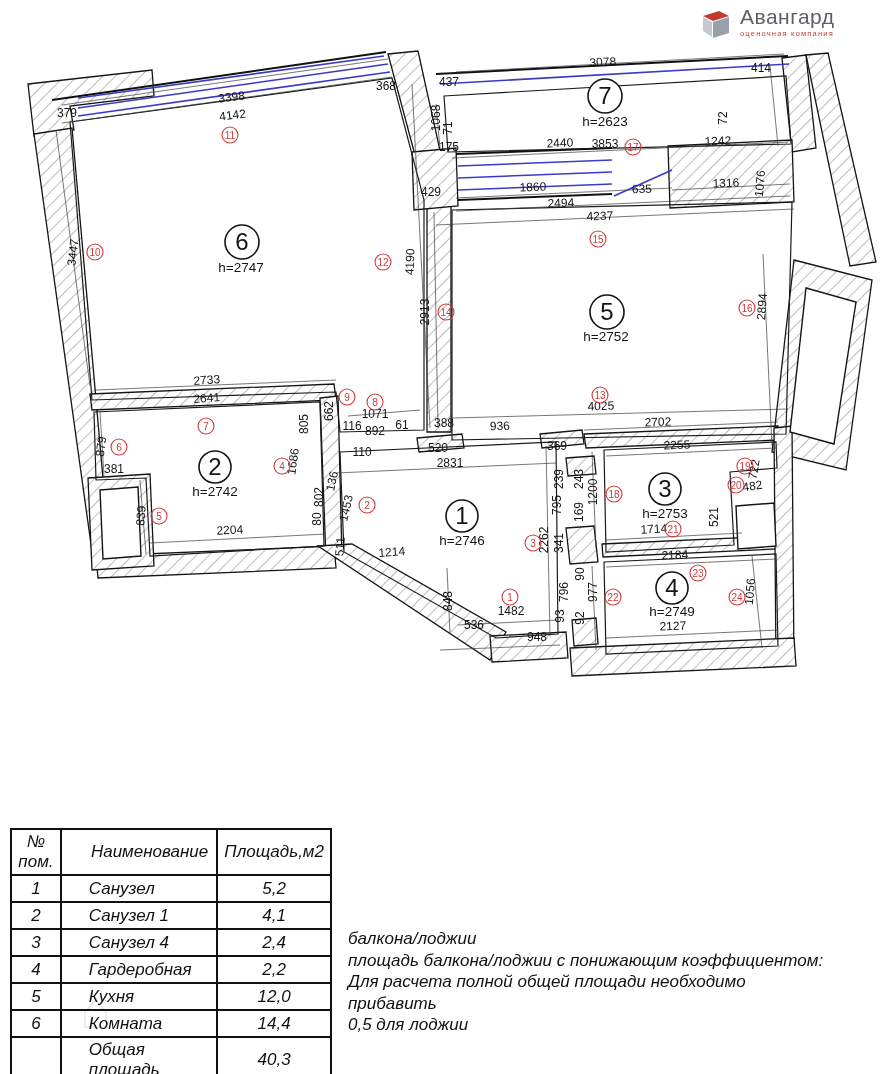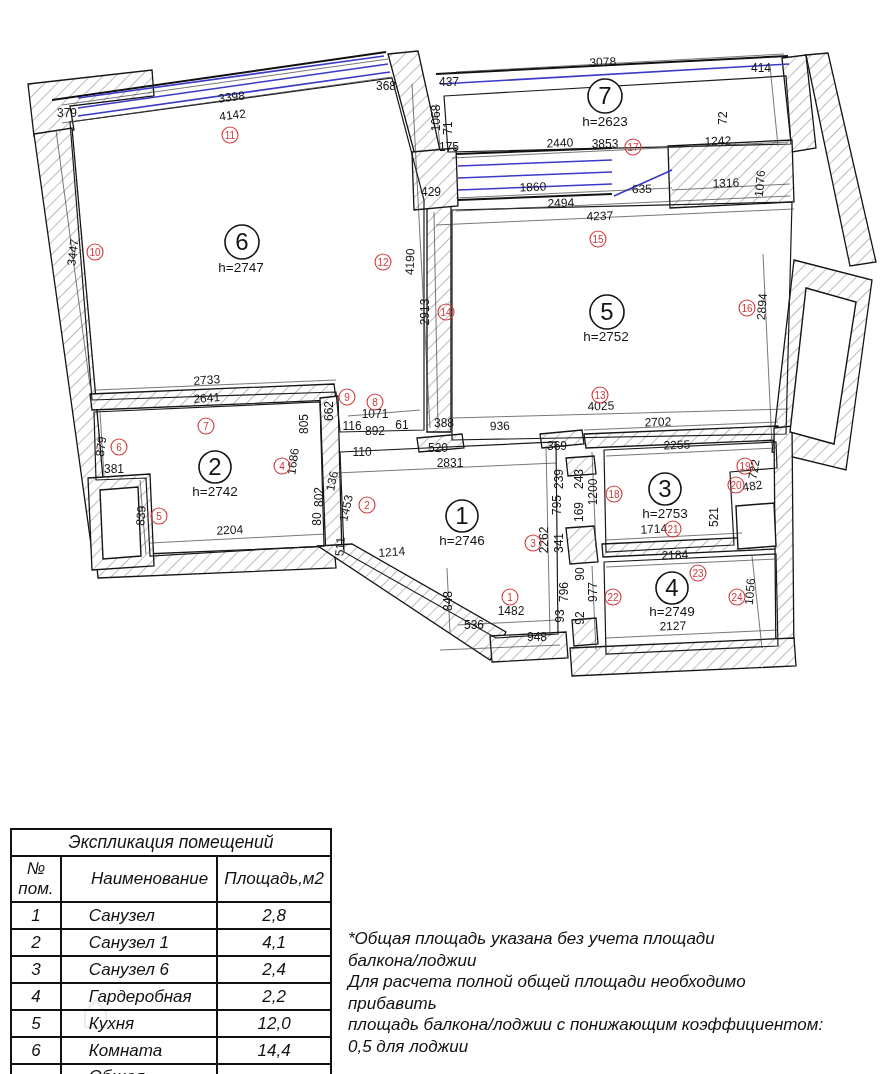--- a/index.html
+++ b/index.html
@@ -38,20 +38,33 @@
   
   #wm{position:absolute;left:80px;top:980px;font-size:46px;font-weight:bold;
       color:#000;opacity:0.07;letter-spacing:4px;display:flex;align-items:center;gap:10px;}
   #wm .house{font-size:52px;}
 </style>
 </head>
 <body>
 
 <div id="page">
 
+  <div id="logo">
+    <div class="lg-row">
+      <svg width="34" height="36" viewBox="0 0 34 36">
+        <path d="M3,10 L19,5 L29,10 L13,15 Z" fill="#c23b2e"></path>
+        <path d="M13,16 L29,11 L29,27 L13,32 Z" fill="#9aa0ab"></path>
+        <path d="M3,11 L12,16 L12,31 L3,25 Z" fill="#c3c8d1"></path>
+      </svg>
+      <div class="lg-text">
+        <div class="lg-name">Авангард</div>
+        <div class="lg-tag" id="lg-tag" style="color: rgb(194, 59, 46);">оценочная компания</div>
+      </div>
+    </div>
+  </div>
 
   <svg id="plan" width="880" height="760" viewBox="0 0 880 760">
     <defs>
       <pattern id="hatch" width="9" height="9" patternUnits="userSpaceOnUse" patternTransform="rotate(45)">
         <rect width="9" height="9" fill="#ffffff"></rect>
         <line x1="0" y1="0" x2="0" y2="9" stroke="#7a7a7a" stroke-width="1"></line>
       </pattern>
     </defs>
 
     <g>
@@ -303,40 +316,37 @@
       </g>
   </svg>
 
   <div id="wm">
     <span class="house">⌂</span>
   </div>
 
   <table id="expl">
     <tbody id="expl-body">
       <tr>
-        <td class="title" colspan="3">Экспликация помещений</td>
-      </tr>
-      <tr>
         <td class="hdr c1">№ пом.</td>
         <td class="hdr c2" style="text-align:center">Наименование</td>
         <td class="hdr c3">Площадь,м2</td>
       </tr>
     <tr>
           <td class="c1">1</td>
           <td class="c2">Санузел</td>
-          <td class="c3">2,8</td>
+          <td class="c3">5,2</td>
         </tr>
         <tr>
           <td class="c1">2</td>
           <td class="c2">Санузел 1</td>
           <td class="c3">4,1</td>
         </tr>
         <tr>
           <td class="c1">3</td>
-          <td class="c2">Санузел 6</td>
+          <td class="c2">Санузел 4</td>
           <td class="c3">2,4</td>
         </tr>
         <tr>
           <td class="c1">4</td>
           <td class="c2">Гардеробная</td>
           <td class="c3">2,2</td>
         </tr>
         <tr>
           <td class="c1">5</td>
           <td class="c2">Кухня</td>
@@ -349,20 +359,19 @@
         </tr>
         <tr>
           <td class="c1"></td>
           <td class="c2">Общая площадь</td>
           <td class="c3">40,3</td>
         </tr>
       </tbody>
   </table>
 
   <div id="note">
-      <div>*Общая площадь указана без учета площади</div>
       <div>балкона/лоджии</div>
+      <div>площадь балкона/лоджии с понижающим коэффициентом:</div>
       <div>Для расчета полной общей площади необходимо прибавить</div>
-      <div>площадь балкона/лоджии с понижающим коэффициентом:</div>
       <div>0,5 для лоджии</div>
     </div>
 
 </div>
 
 </body></html>

